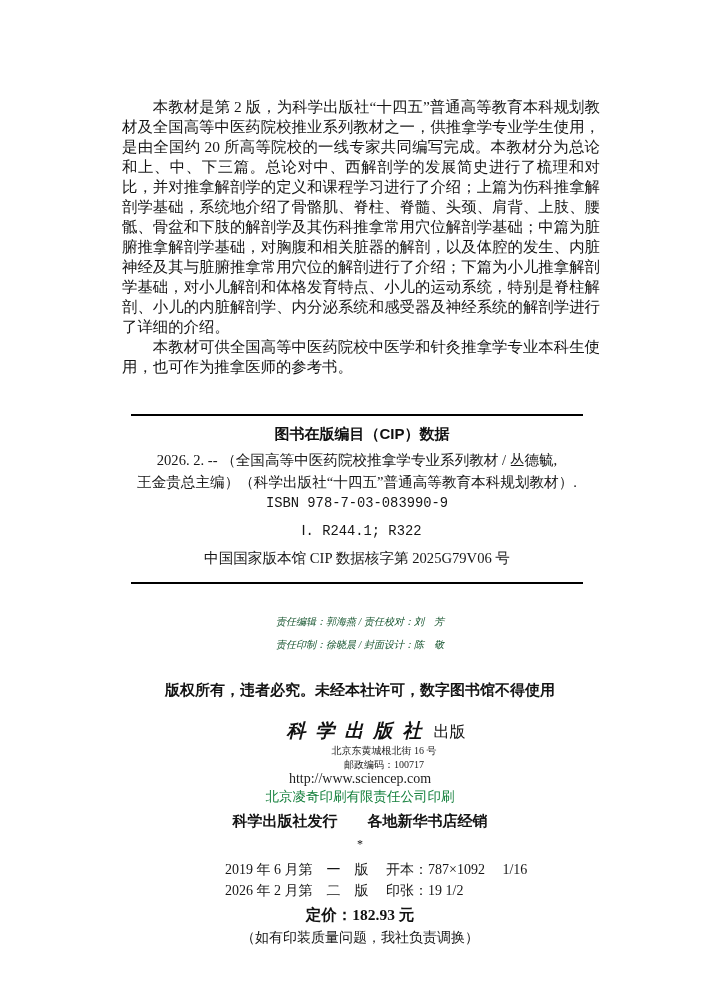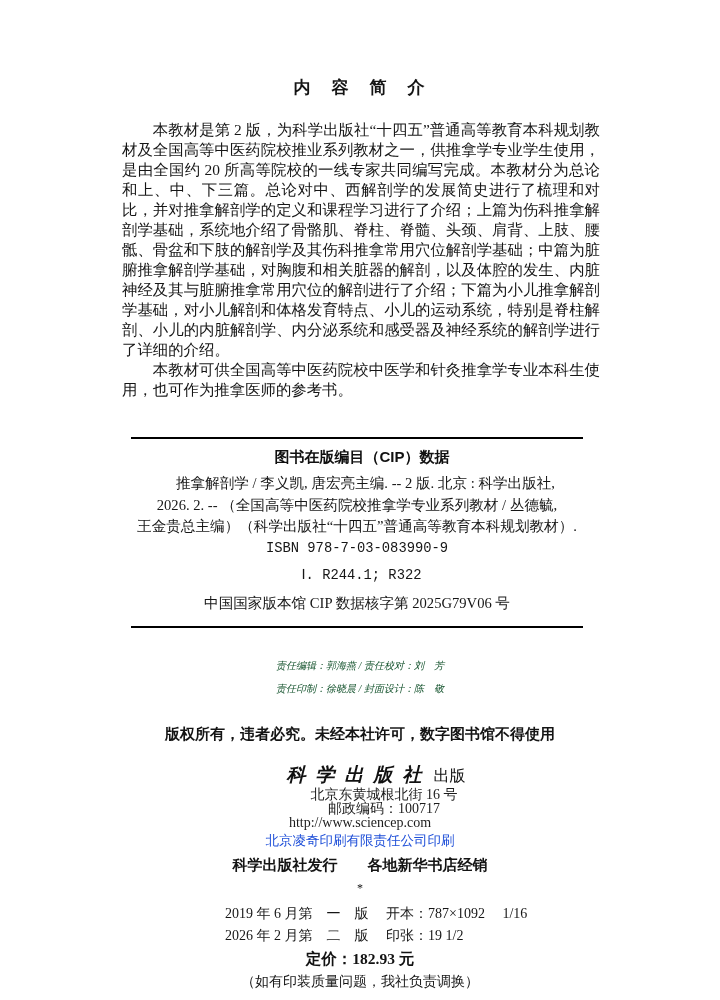--- a/index.html
+++ b/index.html
@@ -94,27 +94,27 @@
   .pub-logo {
     font-family: "Liberation Serif", "DejaVu Serif", serif;
     font-style: italic;
     font-weight: bold;
     font-size: 19px;
     letter-spacing: 10px;
     margin-right: 2px;
     margin-left: 32px;
   }
   .pub-publish { font-size: 16px; }
-  .pub-addr { font-size: 14px; line-height: 14px; color: #1c1c1c; margin-left: 48px; }
+  .pub-addr { font-size: 10px; line-height: 14px; color: #1c1c1c; margin-left: 48px; }
   .pub-web {
     font-size: 14px; line-height: 13px;
     font-family: "Liberation Serif", "DejaVu Serif", serif;
     color: #1c1c1c;
   }
-  .pub-printer { margin-top: 3px; font-size: 13.5px; line-height: 18px; color: #1d4ed8; }
+  .pub-printer { margin-top: 3px; font-size: 13.5px; line-height: 18px; color: #15803d; }
   .pub-distribution {
     margin-top: 4px;
     font-family: "Liberation Sans", "DejaVu Sans", sans-serif;
     font-weight: bold;
     font-size: 15px;
     line-height: 21px;
     color: #141414;
   }
   .star { margin-top: 6px; text-align: center; font-size: 12px; color: #111; }
 
@@ -142,30 +142,28 @@
     line-height: 21px;
     color: #161616;
   }
 </style>
 </head>
 <body>
 
 <div class="page">
 
   <div>
-    <div class="intro-title">内　容　简　介</div>
     <div class="intro-body">
       <p class="intro-para">本教材是第 2 版，为科学出版社“十四五”普通高等教育本科规划教材及全国高等中医药院校推业系列教材之一，供推拿学专业学生使用，是由全国约 20 所高等院校的一线专家共同编写完成。本教材分为总论和上、中、下三篇。总论对中、西解剖学的发展简史进行了梳理和对比，并对推拿解剖学的定义和课程学习进行了介绍；上篇为伤科推拿解剖学基础，系统地介绍了骨骼肌、脊柱、脊髓、头颈、肩背、上肢、腰骶、骨盆和下肢的解剖学及其伤科推拿常用穴位解剖学基础；中篇为脏腑推拿解剖学基础，对胸腹和相关脏器的解剖，以及体腔的发生、内脏神经及其与脏腑推拿常用穴位的解剖进行了介绍；下篇为小儿推拿解剖学基础，对小儿解剖和体格发育特点、小儿的运动系统，特别是脊柱解剖、小儿的内脏解剖学、内分泌系统和感受器及神经系统的解剖学进行了详细的介绍。</p>
       <p class="intro-para">本教材可供全国高等中医药院校中医学和针灸推拿学专业本科生使用，也可作为推拿医师的参考书。</p>
     </div>
   </div>
 
   <div class="cip-block">
     <div class="cip-header">图书在版编目（CIP）数据</div>
-    <div class="cip-line first">推拿解剖学 / 李义凯, 唐宏亮主编. -- 2 版. 北京 : 科学出版社,</div>
     <div class="cip-line">2026. 2. -- （全国高等中医药院校推拿学专业系列教材 / 丛德毓,</div>
     <div class="cip-line">王金贵总主编）（科学出版社“十四五”普通高等教育本科规划教材）.</div>
     <div class="cip-line mono">ISBN 978-7-03-083990-9</div>
     <div class="cip-line mono gap indent">Ⅰ. R244.1; R322</div>
     <div class="cip-line gap">中国国家版本馆 CIP 数据核字第 2025G79V06 号</div>
   </div>
 
   <div class="editors">
     <div>责任编辑：郭海燕 / 责任校对：刘　芳</div>
     <div>责任印制：徐晓晨 / 封面设计：陈　敬</div>

